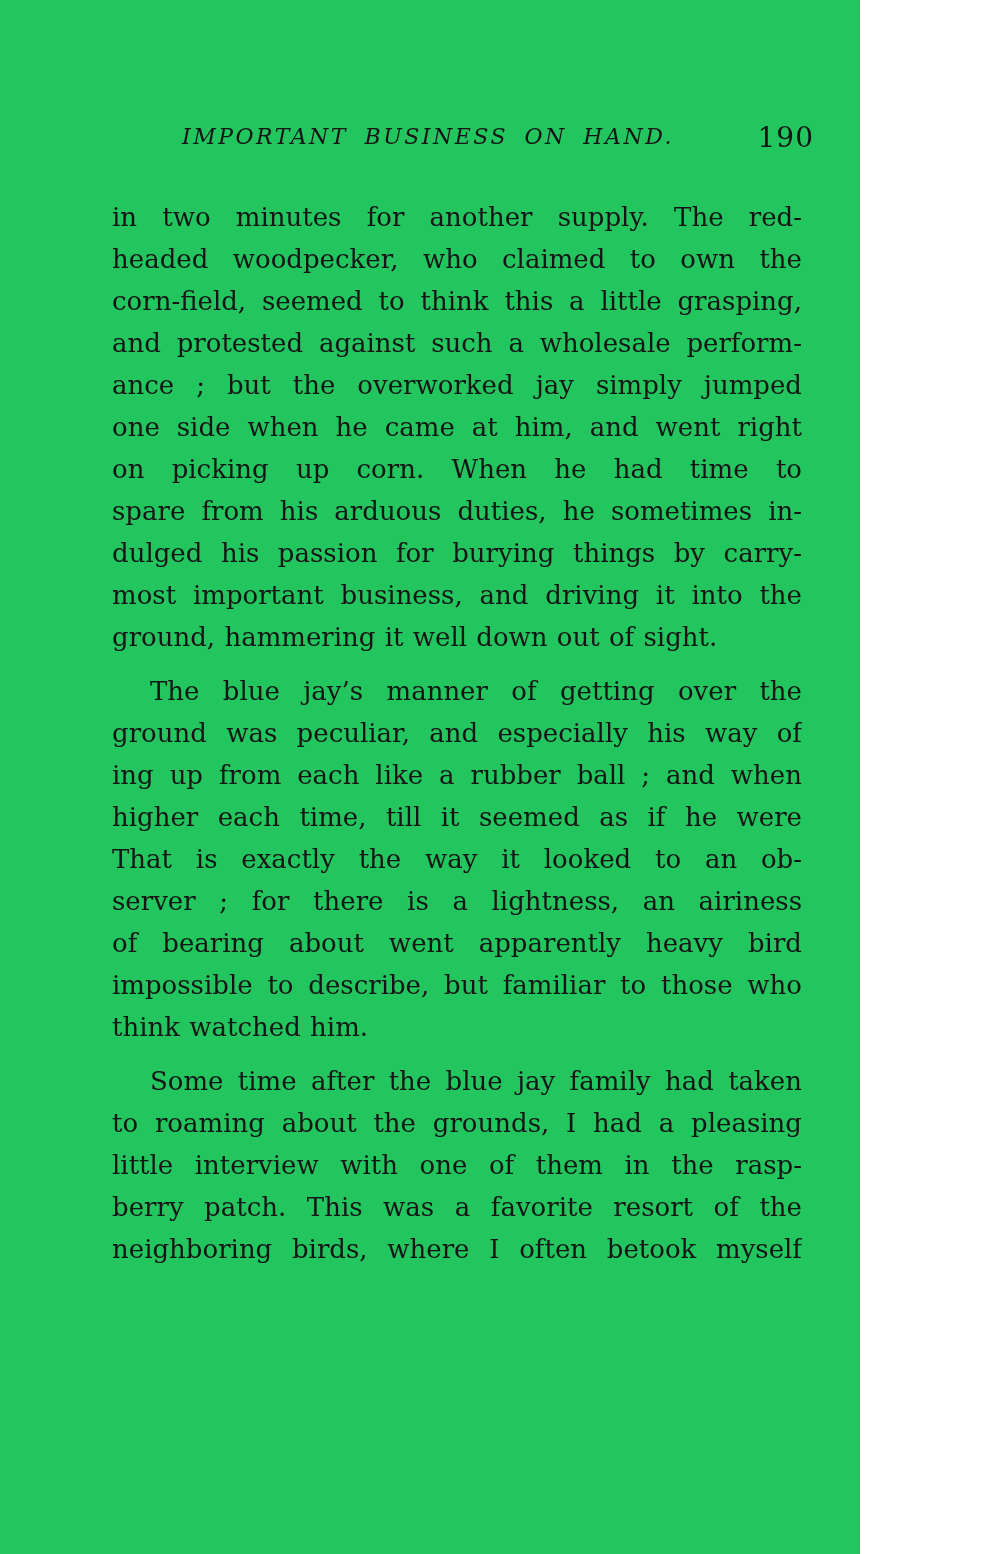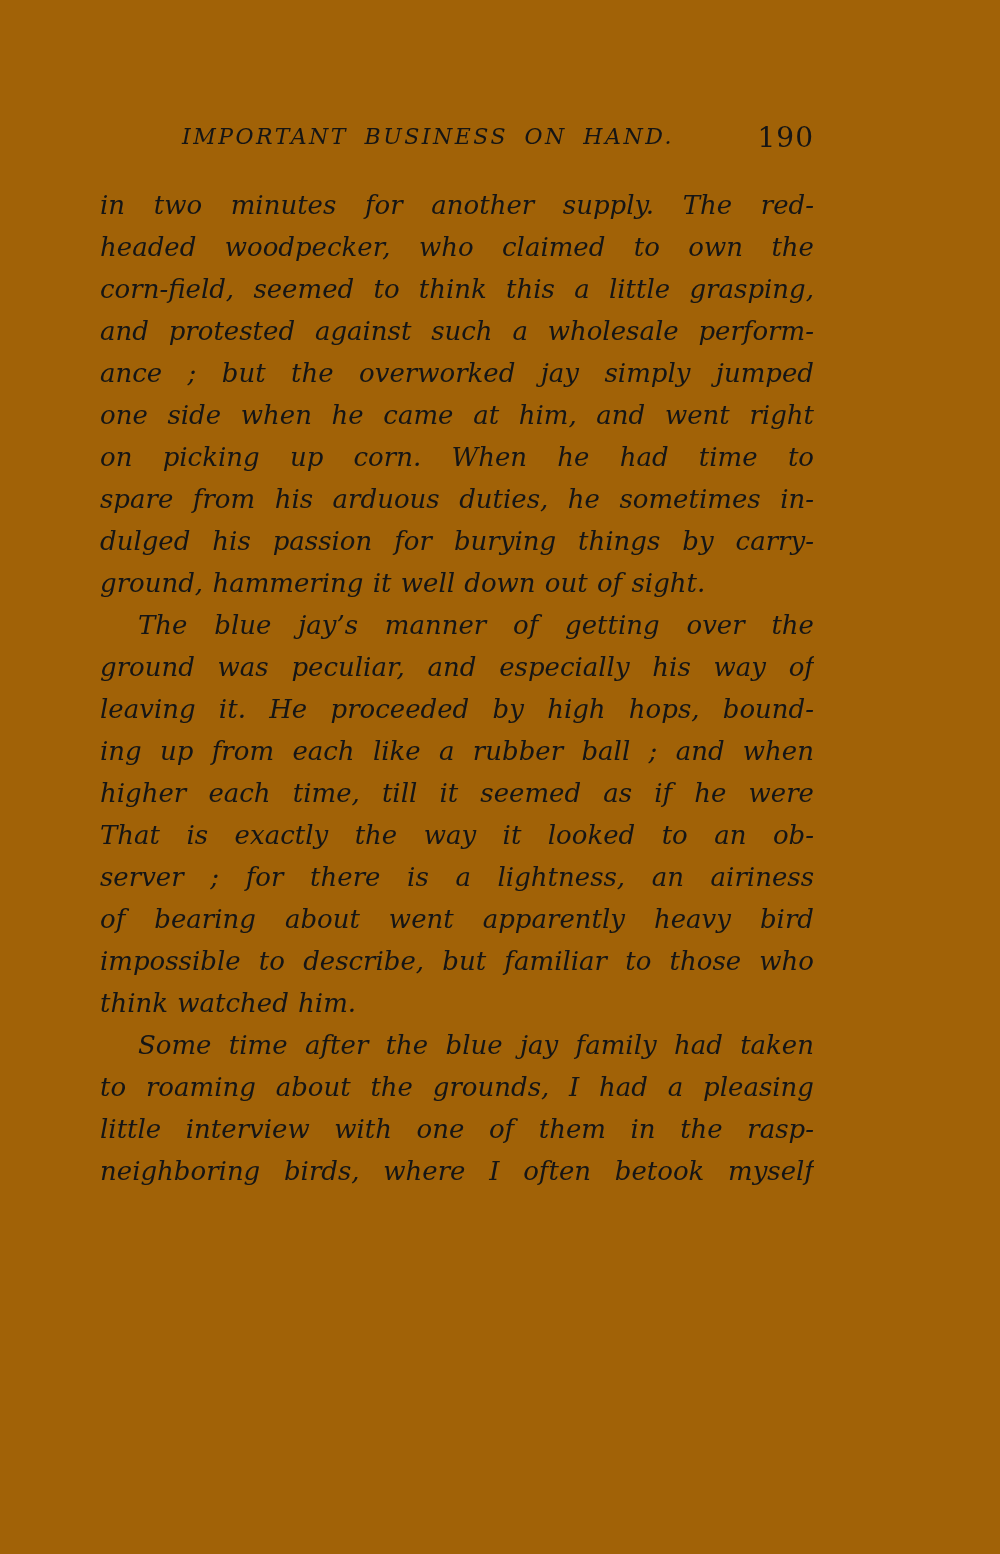--- a/index.html
+++ b/index.html
@@ -2,23 +2,23 @@
 <html><head>
 <meta charset="utf-8">
 <style>
   html, body {
     margin: 0;
     padding: 0;
     background: #ffffff;
   }
   .page {
     position: relative;
-    width: 1000px;
+    width: 860px;
     height: 1554px;
-    background: #a16207;
+    background: #22c55e;
     font-family: "DejaVu Serif", serif;
     color: #151515;
     overflow: hidden;
   }
   .running-header {
     position: absolute;
     top: 124px;
     left: 100px;
     width: 714px;
     height: 34px;
@@ -44,22 +44,21 @@
   }
   .text-block {
     position: absolute;
     top: 184px;
     left: 100px;
     width: 714px;
     font-size: 26px;
     line-height: 42px;
   }
   .paragraph {
-    margin: 0;
-    font-style: italic;
+    margin: 12px;
   }
   .text-line {
     height: 42px;
     overflow: hidden;
     text-align: justify;
     text-align-last: justify;
     word-spacing: 1px;
   }
   .text-line.last-left {
     text-align-last: left;
@@ -80,34 +79,35 @@
       <div class="paragraph">
         <div class="text-line">in two minutes for another supply.  The red-</div>
         <div class="text-line">headed woodpecker, who claimed to own the</div>
         <div class="text-line">corn-field, seemed to think this a little grasping,</div>
         <div class="text-line">and protested against such a wholesale perform-</div>
         <div class="text-line">ance ; but the overworked jay simply jumped</div>
         <div class="text-line">one side when he came at him, and went right</div>
         <div class="text-line">on picking up corn.  When he had time to</div>
         <div class="text-line">spare from his arduous duties, he sometimes in-</div>
         <div class="text-line">dulged his passion for burying things by carry-</div>
+        <div class="text-line">most important business, and driving it into the</div>
         <div class="text-line last-left">ground, hammering it well down out of sight.</div>
       </div>
       <div class="paragraph">
         <div class="text-line indented">The blue jay’s manner of getting over the</div>
         <div class="text-line">ground was peculiar, and especially his way of</div>
-        <div class="text-line">leaving it.  He proceeded by high hops, bound-</div>
         <div class="text-line">ing up from each like a rubber ball ; and when</div>
         <div class="text-line">higher each time, till it seemed as if he were</div>
         <div class="text-line">That is exactly the way it looked to an ob-</div>
         <div class="text-line">server ; for there is a lightness, an airiness</div>
         <div class="text-line">of bearing about went apparently heavy bird</div>
         <div class="text-line">impossible to describe, but familiar to those who</div>
         <div class="text-line last-left">think watched him.</div>
       </div>
       <div class="paragraph">
         <div class="text-line indented">Some time after the blue jay family had taken</div>
         <div class="text-line">to roaming about the grounds, I had a pleasing</div>
         <div class="text-line">little interview with one of them in the rasp-</div>
+        <div class="text-line">berry patch.  This was a favorite resort of the</div>
         <div class="text-line">neighboring birds, where I often betook myself</div>
       </div>
     </div>
 </div>
 
 </body></html>

